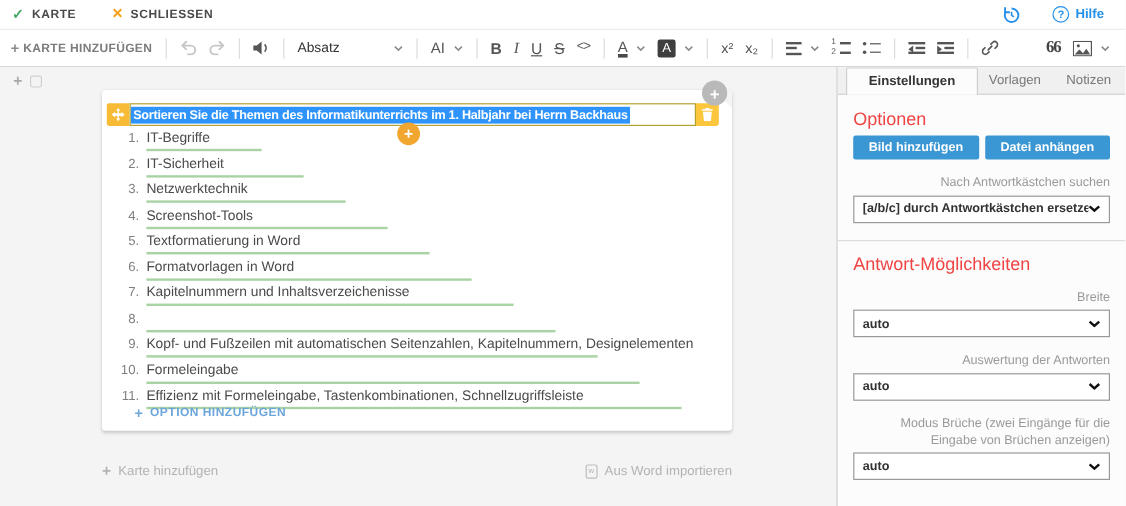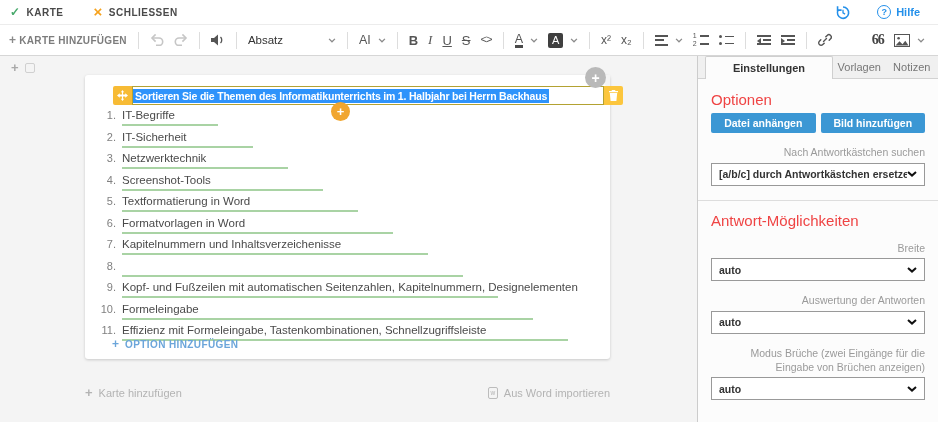--- a/index.html
+++ b/index.html
@@ -69,21 +69,21 @@
   #card-tools .square { width:10px; height:10px; border:1.5px solid #d0d0d0; border-radius:2px; cursor:pointer; }
 
   #card { position:absolute; left:85px; top:19px; width:525px; height:284px; background:#fff;
           border-radius:3px; box-shadow:0 1px 3px rgba(0,0,0,.18); z-index:1; }
   #corner-fold { position:absolute; right:0; top:0; width:0; height:0;
                  border-top:15px solid #f4f4f4; border-left:15px solid transparent; z-index:2; }
   #corner-add { position:absolute; left:585px; top:11px; width:21px; height:21px; border-radius:50%;
                 background:#b9b9b9; color:#fff; font-size:14px; font-weight:700; z-index:3;
                 display:flex; align-items:center; justify-content:center; cursor:pointer; }
 
-  #title-row { position:absolute; left:0; top:0; width:100%; height:40px; z-index:2;margin-left:24px; }
+  #title-row { position:absolute; left:0; top:0; width:100%; height:40px; z-index:2; }
   #drag-handle { position:absolute; left:4px; top:11px; width:19px; height:19px; background:#f7bb35;
                  border-radius:2px 0 0 2px; display:flex; align-items:center; justify-content:center; cursor:move; }
   #title-field { position:absolute; left:23px; top:11px; width:472px; height:19px; background:#fff;
                  border:1.5px solid #b3a232; display:flex; align-items:center; overflow:hidden; cursor:text; }
   #title-text { background:#2e93fb; color:#fff; font-size:10.5px; font-weight:700; line-height:14px;
                 white-space:nowrap; padding:0 2px; letter-spacing:-.2px; }
   #delete-btn { position:absolute; left:495px; top:11px; width:19px; height:19px; background:#fcc63d;
                 border-radius:0 2px 2px 0; display:flex; align-items:center; justify-content:center; cursor:pointer; }
   #add-item-btn { position:absolute; left:246px; top:27px; width:19px; height:19px; border-radius:50%;
                   background:#f1a62f; color:#fff; font-size:13px; font-weight:700; z-index:4;
@@ -106,21 +106,21 @@
   .cf-item .plus { font-size:13px; font-weight:700; }
   .doc-ic { width:10px; height:12px; border:1px solid #bcbcbc; border-radius:2px; font-size:6.5px;
             display:inline-flex; align-items:center; justify-content:center; color:#b3b3b3; }
 
   
   #sidebar { position:absolute; left:697px; top:56px; width:241px; height:366px; background:#fcfcfc;
              border-left:1px solid #ccc; overflow:hidden; }
   #sidebar-tabs { height:23px; background:#f0f0f0; border-bottom:1px solid #d2d2d2; display:flex; align-items:stretch; }
   #sidebar-tabs .tab { flex:1; display:flex; align-items:center; justify-content:center;
                        font-size:11px; color:#777; cursor:pointer; }
-  #sidebar-tabs .tab.active { flex:none; width:128px; margin-left:7px; margin-bottom:-1px; background:#fcfcfc;
+  #sidebar-tabs .tab.active { flex:none; width:110px; margin-left:7px; margin-bottom:-1px; background:#fcfcfc;
                               border:1px solid #cfcfcf; border-bottom:none; border-radius:2px 2px 0 0;
                               font-weight:700; color:#333; }
   #sb-content { padding:0 13px; }
   .sb-h { font-size:15px; color:#ef4444; font-weight:400; }
   #opt-heading { margin-top:12px; }
   .sb-hint { margin-top:4px; font-size:10.5px; color:#9a9a9a; }
   #file-btns { margin-top:5px; display:flex; gap:5px; }
   .blue-btn { flex:1; height:20px; background:#3b97d4; color:#fff; font-size:10.5px; font-weight:700;
               border:none; border-radius:2px; cursor:pointer; font-family:inherit; }
   .sb-label { margin-top:13px; font-size:10.5px; color:#9a9a9a; line-height:1.3;text-align:right; }
@@ -408,22 +408,22 @@
 <div id="sidebar">
   <div id="sidebar-tabs">
       <div class="tab active">Einstellungen</div>
       <div class="tab">Vorlagen</div>
       <div class="tab">Notizen</div>
     </div>
 
   <div id="sb-content">
     <div class="sb-h" id="opt-heading">Optionen</div>
     <div id="file-btns">
+      <button class="blue-btn">Bild hinzufügen</button>
       <button class="blue-btn">Datei anhängen</button>
-      <button class="blue-btn">Bild hinzufügen</button>
     </div>
 
     <div class="sb-label">Nach Antwortkästchen suchen</div>
     <div class="sb-select">
       <span class="sel-val">[a/b/c] durch Antwortkästchen ersetzen</span>
       <svg class="chev-b" width="10" height="6" viewBox="0 0 10 6">
         <path d="M1 1l4 3.6L9 1" fill="none" stroke="#111" stroke-width="2"></path>
       </svg>
     </div>
 

